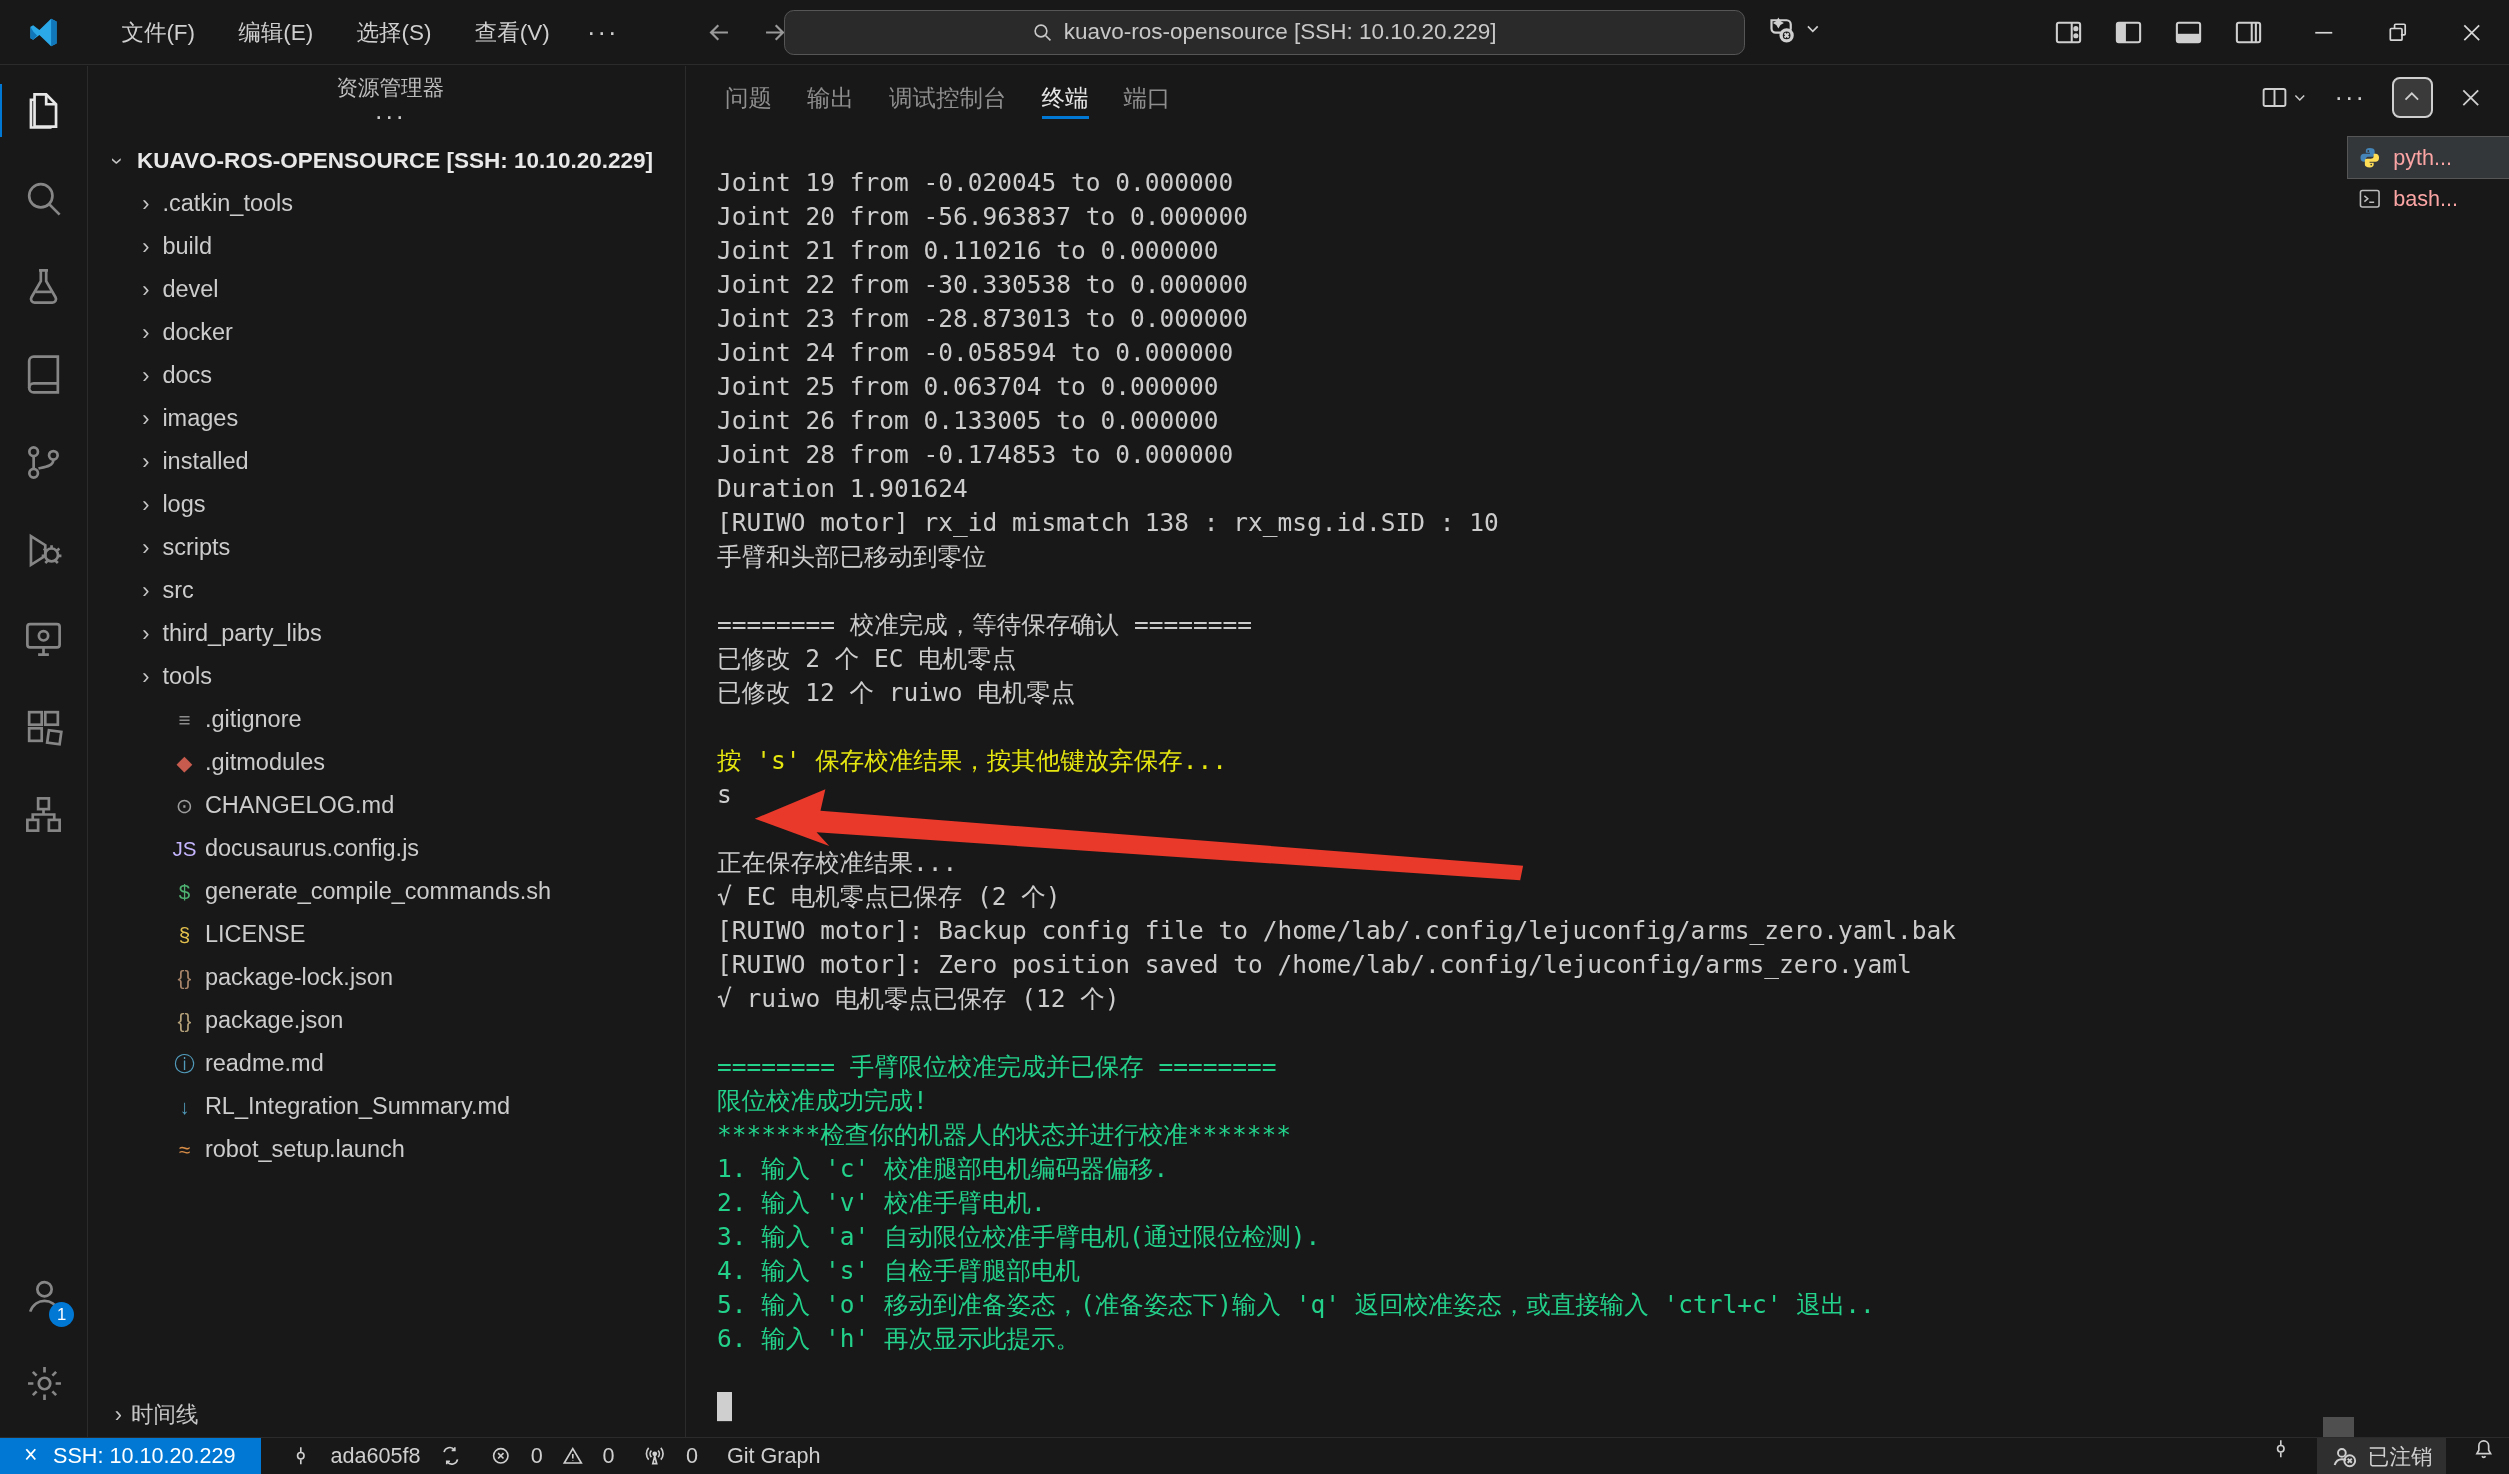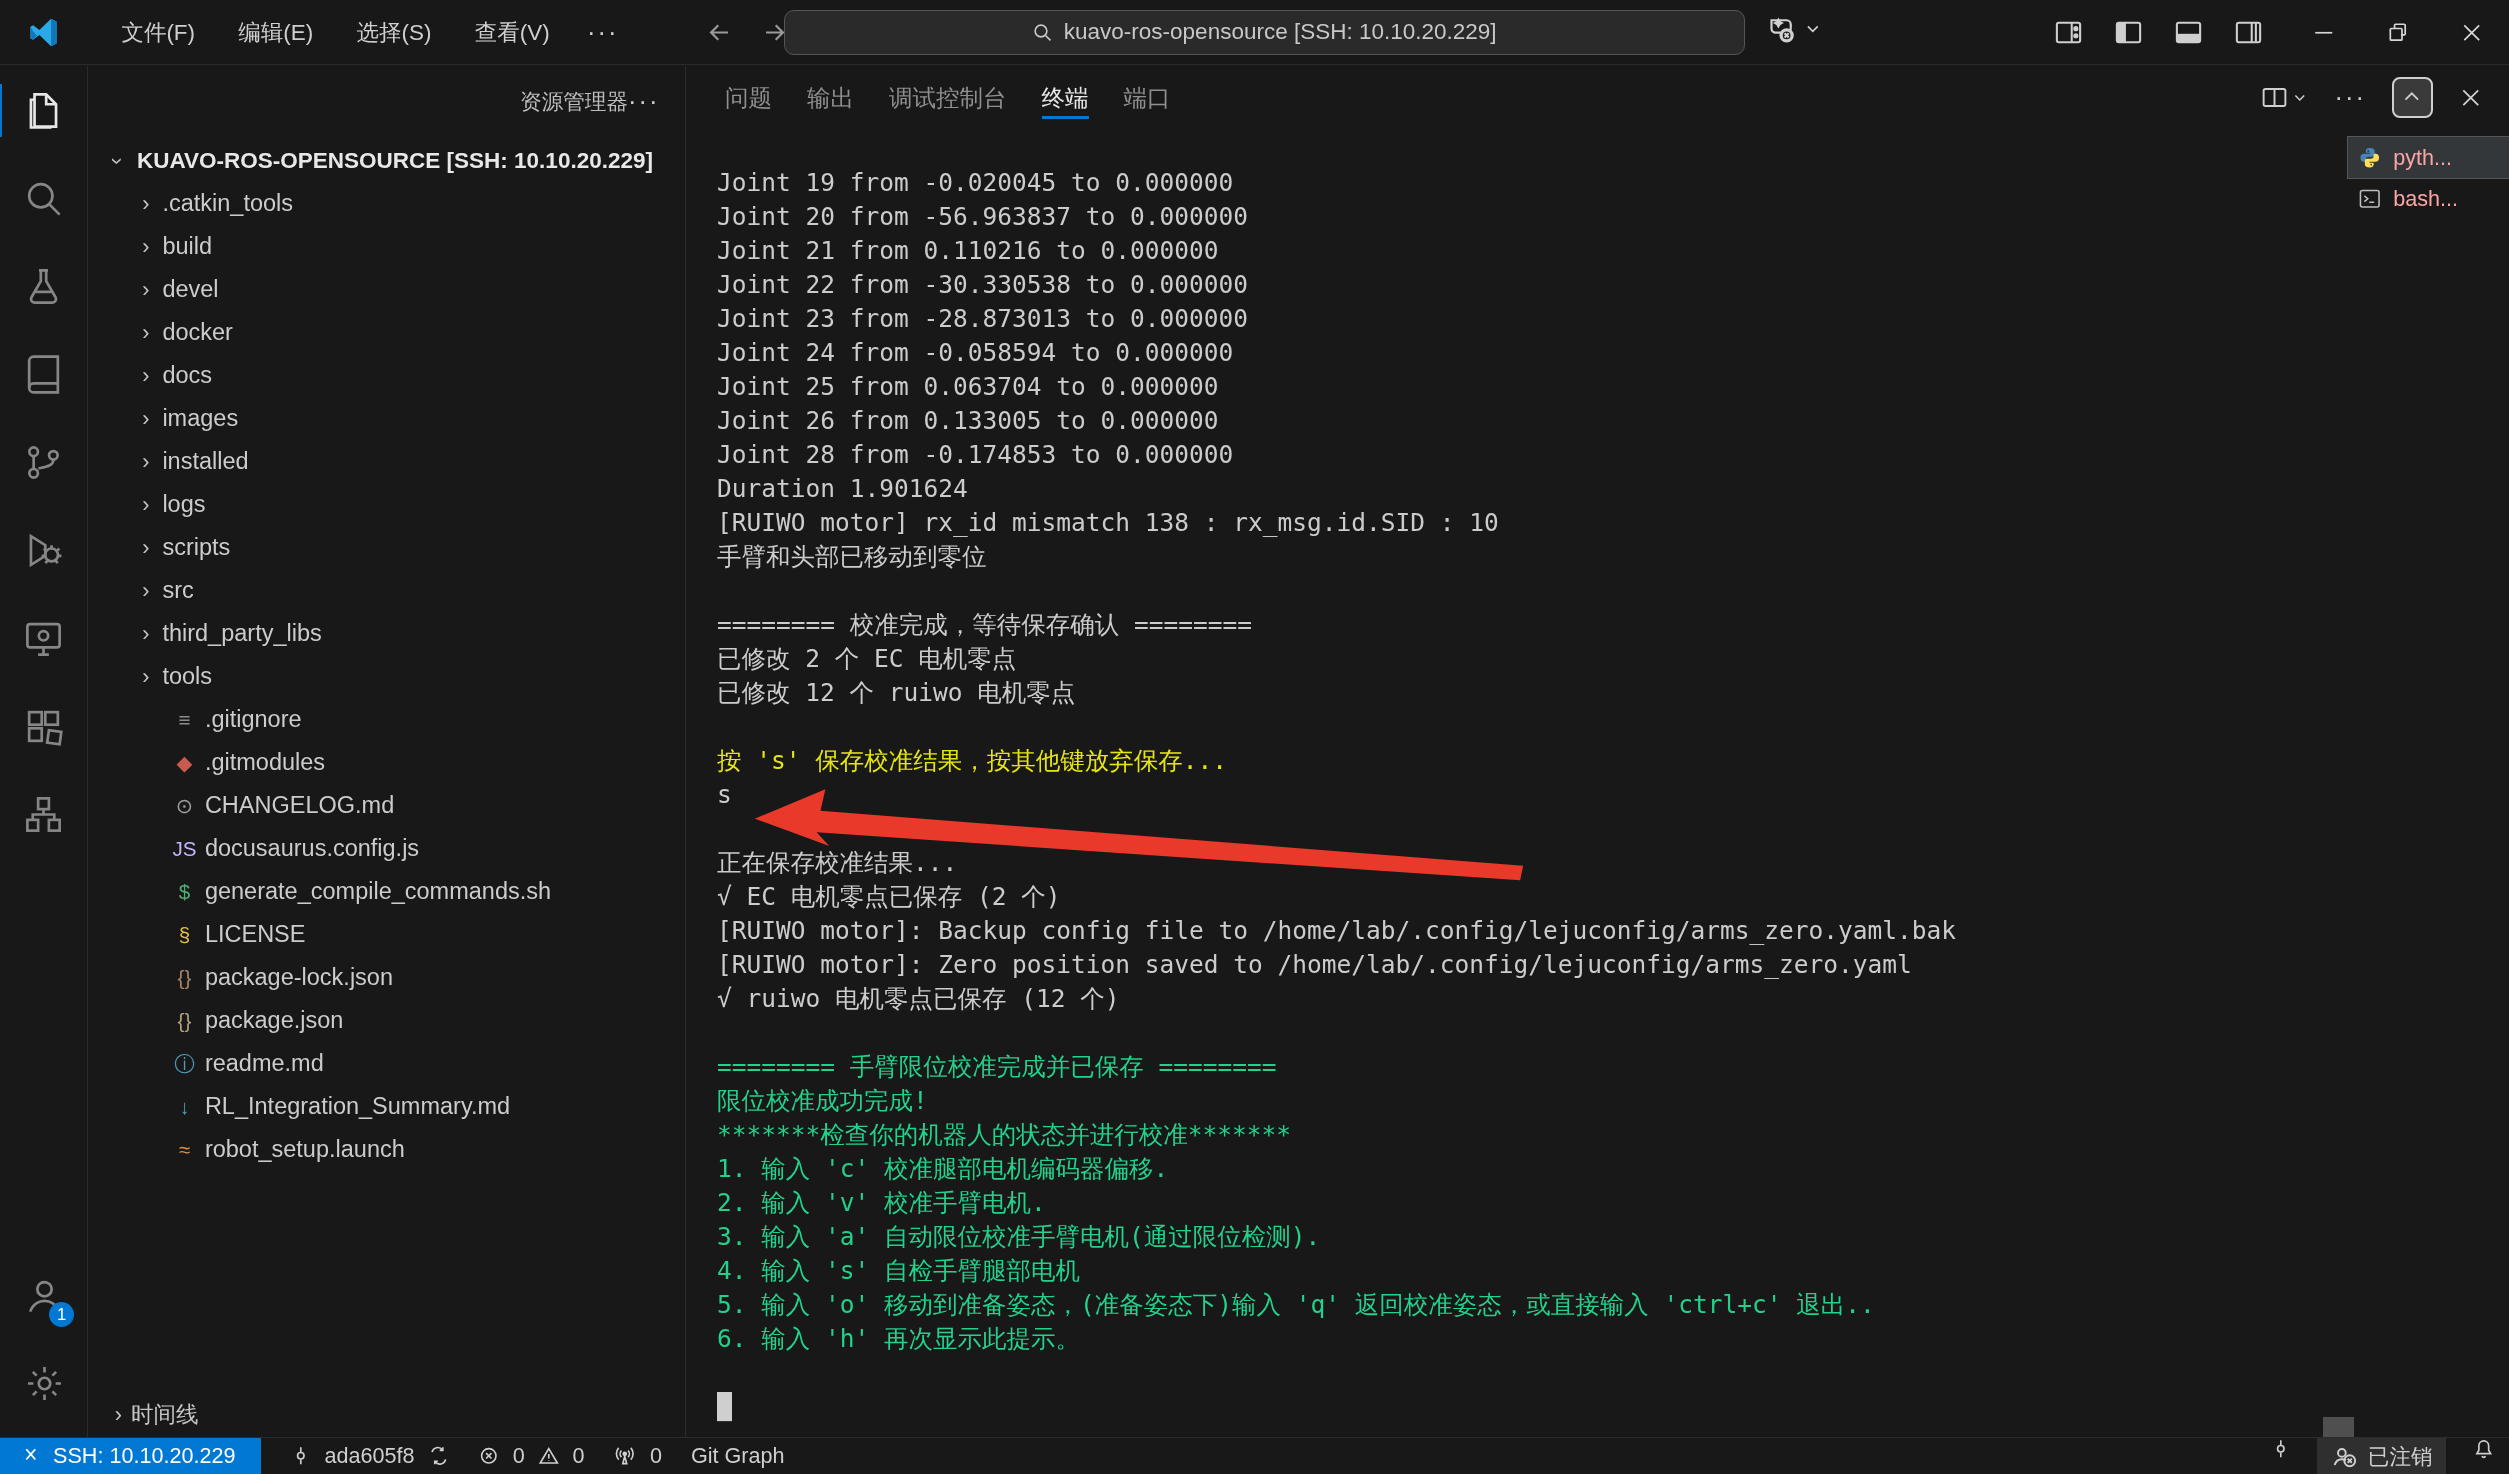--- a/index.html
+++ b/index.html
@@ -29,21 +29,21 @@
   .activitybar { width:88px; height:100%; background:#181818; border-right:1px solid #2b2b2b;
     display:flex; flex-direction:column; align-items:center; position:relative; }
   .ab-icon { width:88px; height:88px; display:flex; align-items:center; justify-content:center; color:#868686; position:relative; }
   .ab-icon.active { color:#e7e7e7; }
   .ab-icon.active::before { content:""; position:absolute; left:0; top:17.6px; width:2.9px; height:53px; background:var(--accent,#0078d4); }
   .ab-bottom { position:absolute; bottom:9.8px; left:0; width:88px; display:flex; flex-direction:column; align-items:center; }
   .badge { position:absolute; right:13.7px; bottom:11.8px; min-width:25.5px; height:25.5px; border-radius:12.7px;
     background:var(--accent,#0078d4); color:#fff; font-size:16.7px; display:flex; align-items:center; justify-content:center; }
 
   .sidebar { width:598px; height:100%; background:#181818; border-right:1px solid #2b2b2b; position:relative; }
-  .sb-header { height:71px; display:flex; align-items:center; justify-content:flex-end; padding:0 25.5px 0 33px; }
+  .sb-header { height:71px; display:flex; align-items:center; justify-content:center; padding:0 25.5px 0 33px;flex-direction:column; }
   .sb-title { font-size:21.6px; color:#bdbdbd; }
   .sb-more { color:#cccccc; font-size:25.5px; letter-spacing:2px; }
   .tree { position:absolute; left:0; top:73px; right:0; bottom:45px; overflow:hidden; }
   .trow { height:43px; display:flex; align-items:center; font-size:23.5px; color:#cccccc; cursor:default; white-space:nowrap; overflow:hidden; }
   .trow .chev { width:25.5px; text-align:center; color:#c5c5c5; font-size:21.6px; flex:none; }
   .root-row .chev { margin-left:15.7px; transform:rotate(90deg); }
   .root-label { font-weight:bold; color:#e8e8e8; margin-left:7.8px; font-size:22.5px; }
   .folder-row .chev { margin-left:45px; }
   .folder-row .flabel { margin-left:3.9px; }
   .file-row { padding-left:82px; }
@@ -75,21 +75,21 @@
   .term-list { position:absolute; right:0; top:71px; width:161px; }
   .term-row { height:41px; display:flex; align-items:center; gap:12px; padding-left:9.8px; font-size:21.6px; color:#fca5a5; white-space:nowrap; }
   .term-row.sel { background:#34373a; outline:1px solid #565656; }
   .scroll-thumb { position:absolute; right:155px; bottom:0; width:31px; height:19.6px; background:#4f4f4f; }
 
   
   .statusbar { position:absolute; left:0; bottom:0; width:2509px; height:37px; background:#181818;
     border-top:1px solid #2b2b2b; display:flex; align-items:center; font-size:21.6px; color:#cfcfcf; }
   .sb-remote { height:100%; background:var(--statusbar-remote,#0078d4); color:#fff; display:flex;
     align-items:center; gap:11.8px; padding:0 25.5px 0 19.6px; }
-  .sb-item { display:flex; align-items:center; gap:13px; margin-left:29px; }
+  .sb-item { display:flex; align-items:center; gap:19px; margin-left:29px; }
   .sb-right { position:absolute; right:13.7px; top:0; height:37px; display:flex; align-items:flex-start; gap:25.5px; }
   .sb-signedout { display:flex; align-items:center; gap:7.8px; background:#2f2f2f; height:100%; padding:0 13.7px; }
   svg { display:block; }
 </style>
 </head>
 <body>
 
 <div class="app">
 
   <div class="titlebar">

